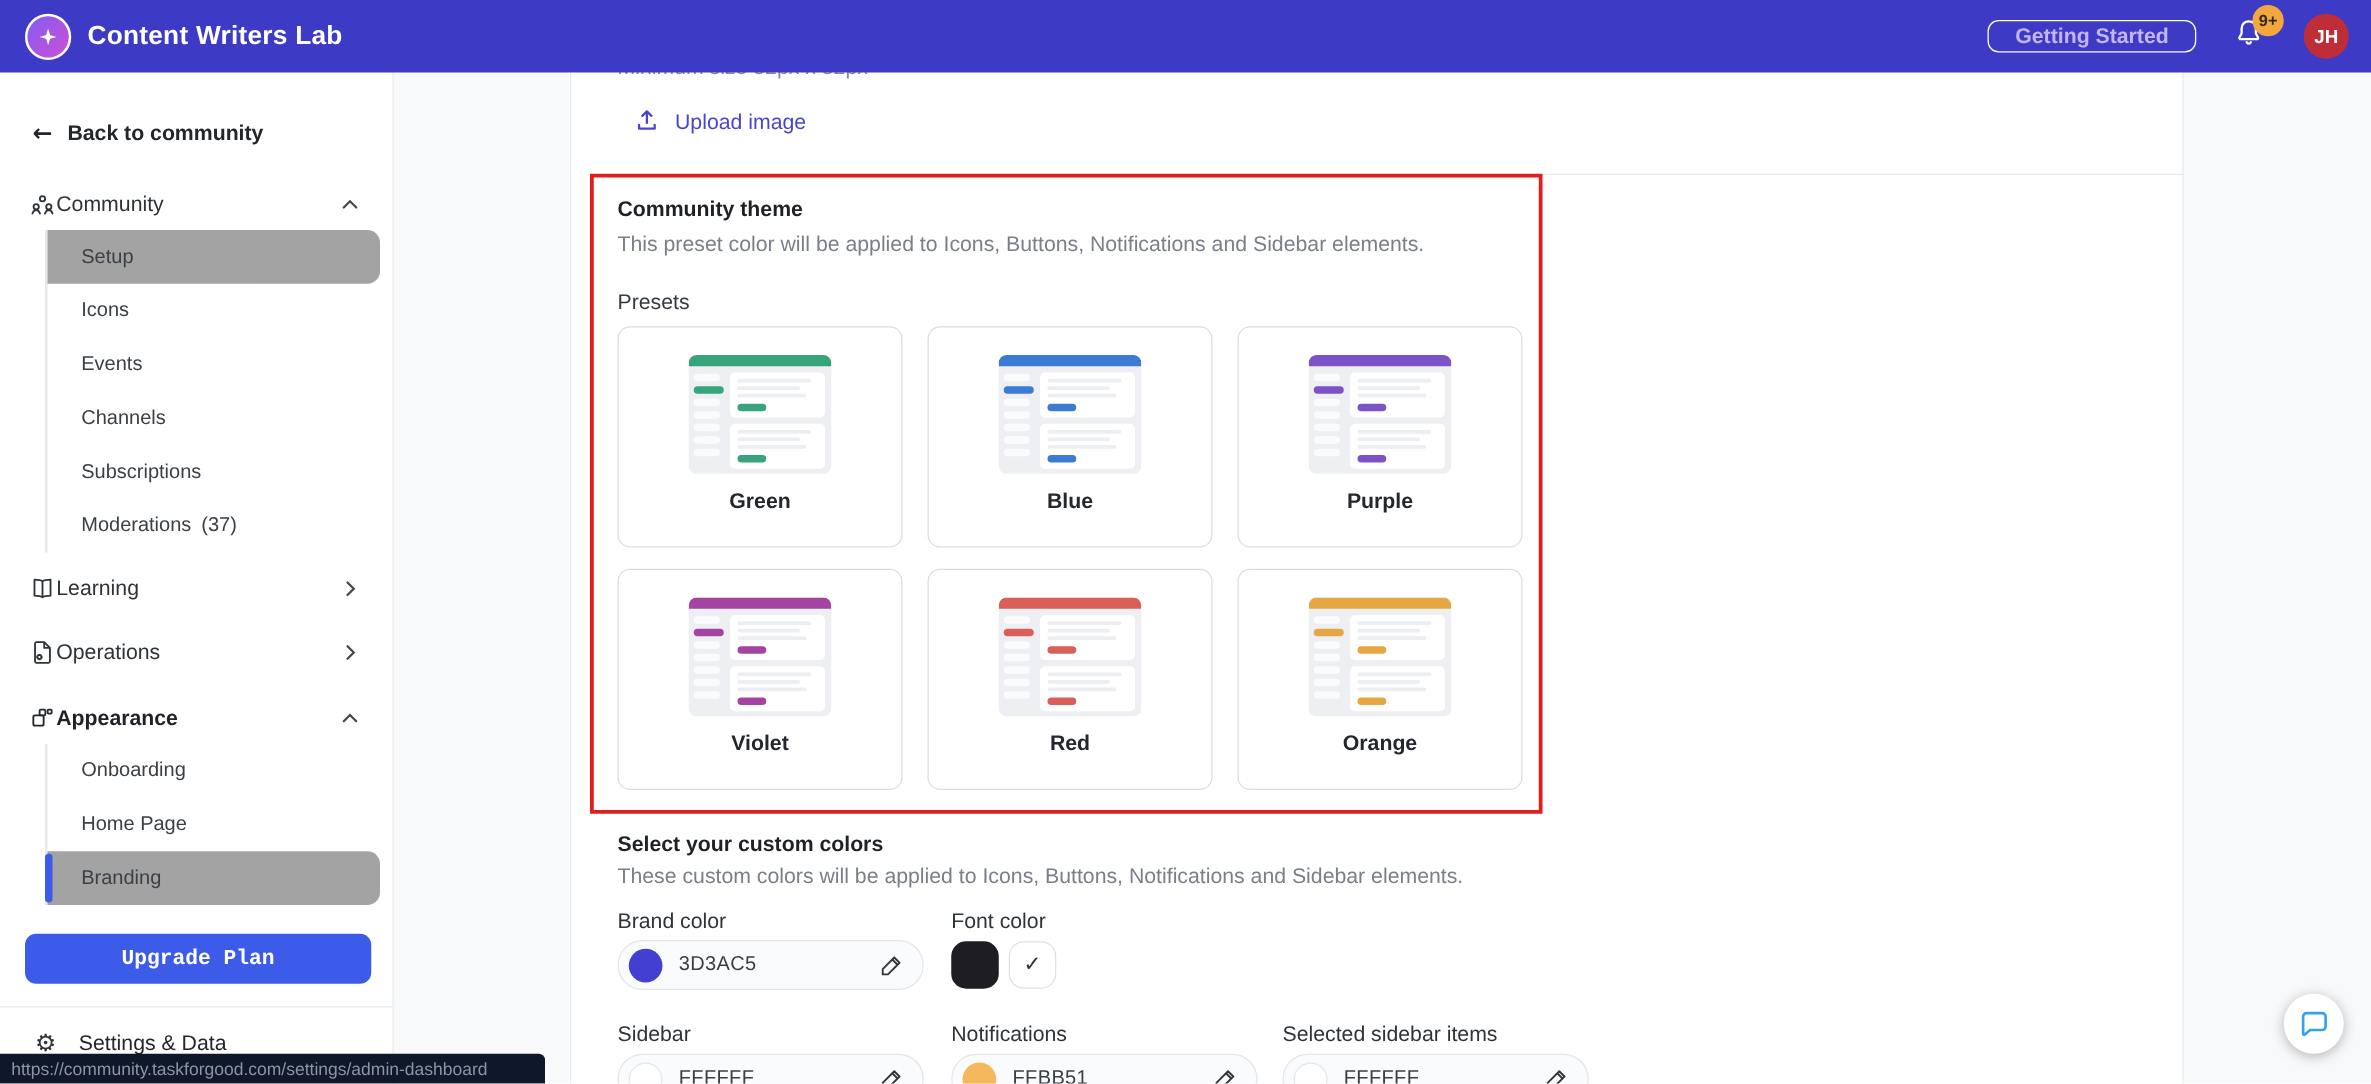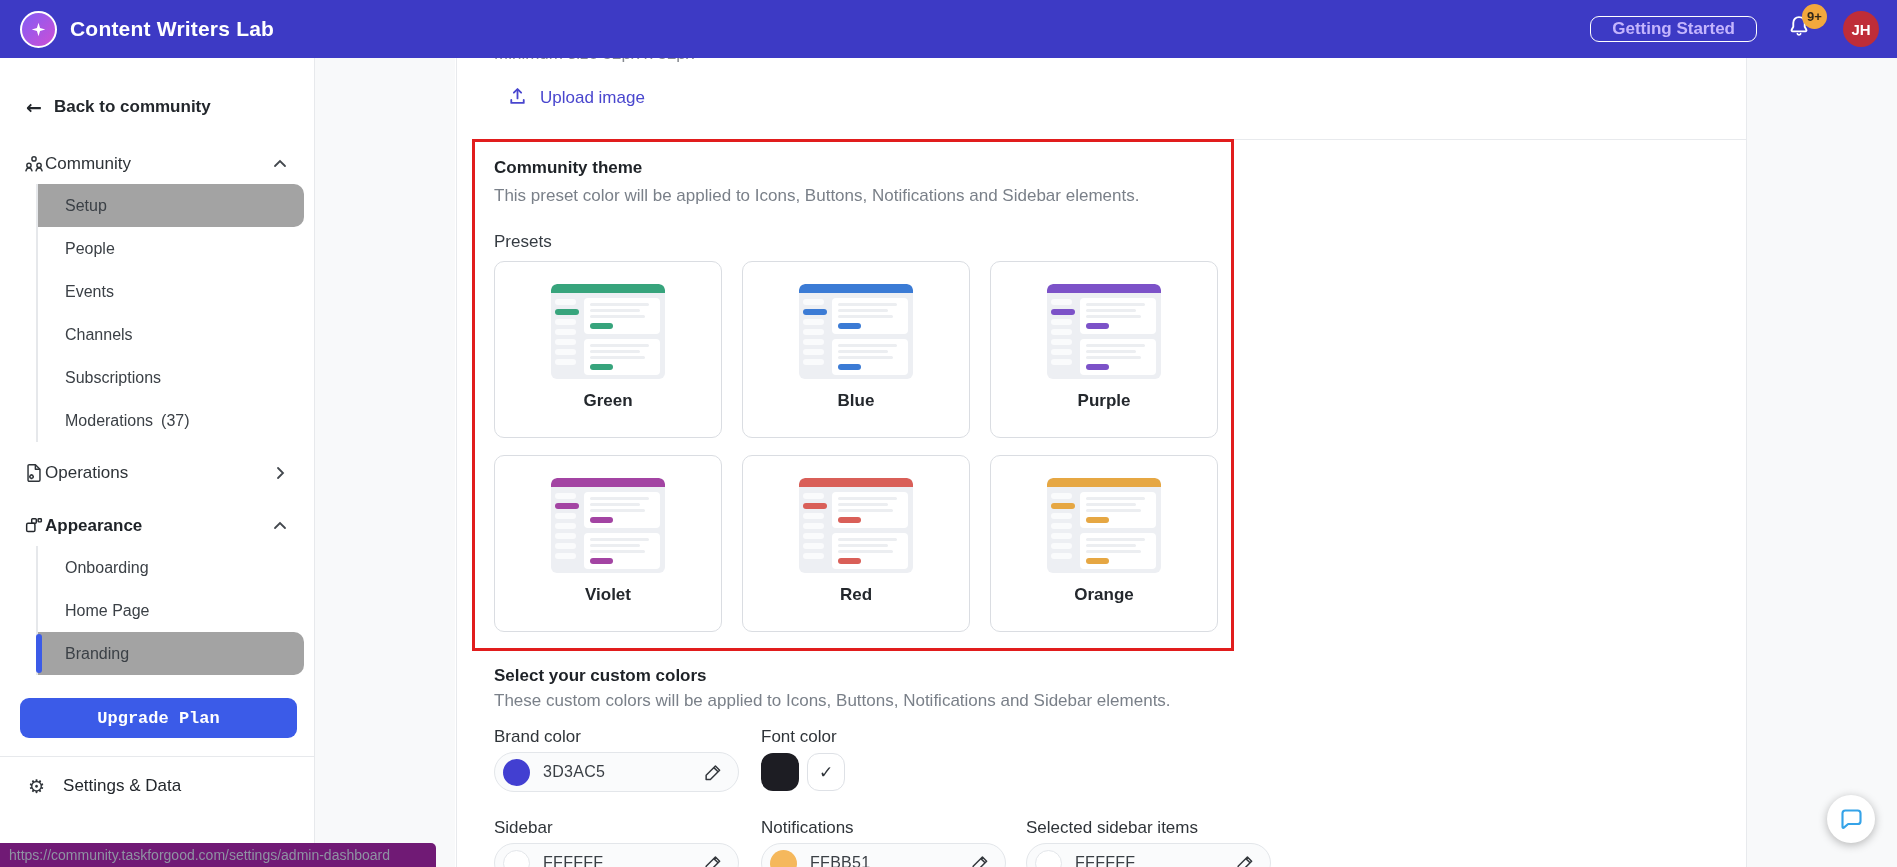--- a/index.html
+++ b/index.html
@@ -86,21 +86,21 @@
         border-radius:20px;display:flex;align-items:center;gap:13px;padding:0 14px 0 8px;cursor:pointer;}
   .swatch-circle{width:27px;height:27px;border-radius:50%;box-sizing:border-box;}
   .swatch-circle.ringed{border:1px solid #E3E6EA;}
   .pill-value{font-size:16px;color:#3A3F45;letter-spacing:.3px;}
   .pencil{margin-left:auto;display:flex;}
   .font-swatch{position:absolute;width:38px;height:38px;border-radius:12px;cursor:pointer;}
   .check-btn{position:absolute;width:38px;height:38px;border-radius:12px;background:#fff;border:1px solid #DEE1E6;
              box-sizing:border-box;display:flex;align-items:center;justify-content:center;font-size:17px;color:#2F3439;
              cursor:pointer;font-family:"DejaVu Sans",sans-serif;}
 
-  .status-url{position:absolute;left:0;bottom:0;height:24px;width:436px;background:#701a75;color:#8F93A3;
+  .status-url{position:absolute;left:0;bottom:0;height:24px;width:436px;background:#0f172a;color:#8F93A3;
               font-size:14px;display:flex;align-items:center;padding-left:9px;box-sizing:border-box;
               border-top-right-radius:5px;z-index:40;white-space:nowrap;overflow:hidden;}
   .chat-launcher{position:absolute;left:1827px;top:795px;width:48px;height:48px;border-radius:50%;background:#fff;
               box-shadow:0 2px 10px rgba(0,0,0,.28);display:flex;align-items:center;justify-content:center;
               cursor:pointer;z-index:40;}
 </style>
 </head>
 <body style="--header-bar: #3D3AC5; --primary: #3B5BE8; --accent-red: #E11D1D; --badge: #F2A83D; --avatar: #BF2D38; --link: #4946CE; --chat: #35A3E8;">
 
 <div class="stage">
@@ -405,37 +405,51 @@
         <svg width="16" height="16" viewBox="0 0 16 16" fill="none" stroke="#43484E" stroke-width="1.8" stroke-linecap="round">
             <path d="m3 10 5-5 5 5"></path>
           </svg>
       </span>
     </div>
     <div class="submenu">
       <div class="subitem active">
           <span>Setup</span>
         </div>
       <div class="subitem">
-          <span>People</span>
+          <span>Icons</span>
         </div>
       <div class="subitem">
           <span>Events</span>
         </div>
       <div class="subitem">
           <span>Channels</span>
         </div>
       <div class="subitem">
           <span>Subscriptions</span>
         </div>
       <div class="subitem">
         <span>Moderations</span>
         <span class="sub-count">(37)</span>
       </div>
     </div>
 
+    <div class="group mt9">
+      <span class="g-icon">
+        <svg width="22" height="22" viewBox="0 0 24 24" fill="none" stroke="#2F3439" stroke-width="1.6" stroke-linejoin="round">
+          <path d="M12 5.5C10.4 4.3 8.3 4 5 4v14c3.3 0 5.4.3 7 1.5 1.6-1.2 3.7-1.5 7-1.5V4c-3.3 0-5.4.3-7 1.5z"></path>
+            <path d="M12 5.5v14"></path>
+        </svg>
+      </span>
+      <span>Learning</span>
+      <span class="chev">
+        <svg width="16" height="16" viewBox="0 0 16 16" fill="none" stroke="#43484E" stroke-width="1.8" stroke-linecap="round">
+            <path d="m6 3 5 5-5 5"></path>
+          </svg>
+      </span>
+    </div>
 
     <div class="group mt11">
       <span class="g-icon">
         <svg width="22" height="22" viewBox="0 0 24 24" fill="none" stroke="#2F3439" stroke-width="1.6" stroke-linejoin="round">
           <path d="M13.5 3H6.8A1.3 1.3 0 0 0 5.5 4.3v15.4A1.3 1.3 0 0 0 6.8 21h10.4a1.3 1.3 0 0 0 1.3-1.3V8z"></path>
           <path d="M13.5 3v5h5"></path>
             <circle cx="9.3" cy="16" r="1.8"></circle>
             <path d="M9.3 13.3v1M9.3 17.7v1M6.7 16h1M11 16h1"></path>
         </svg>
       </span>

